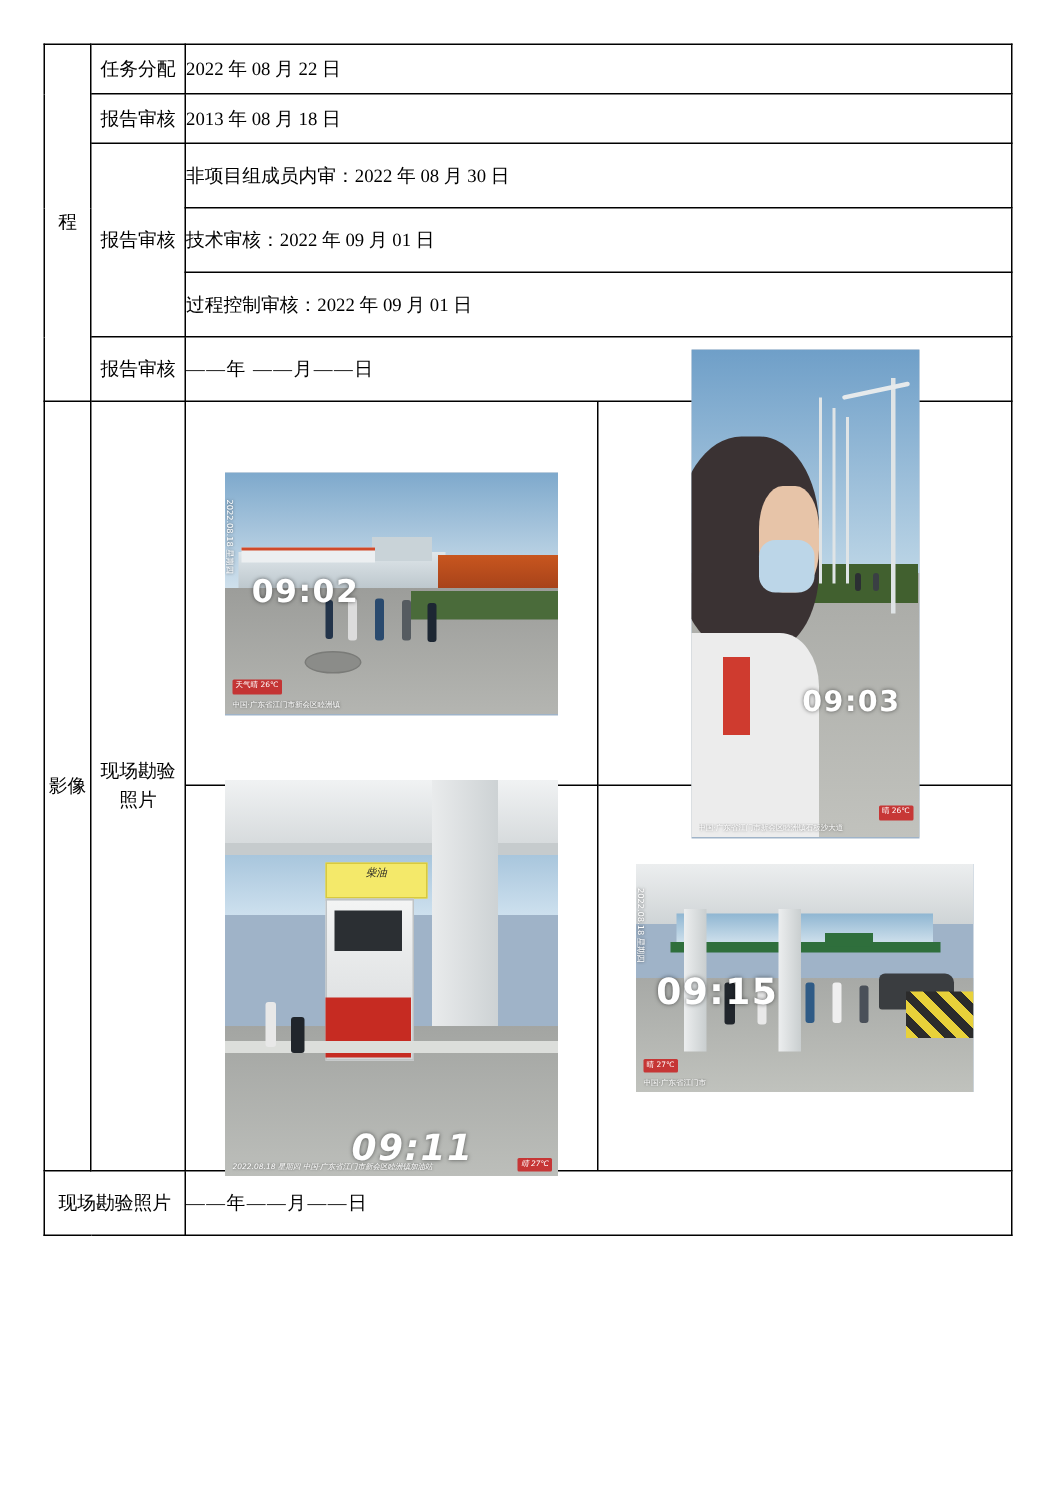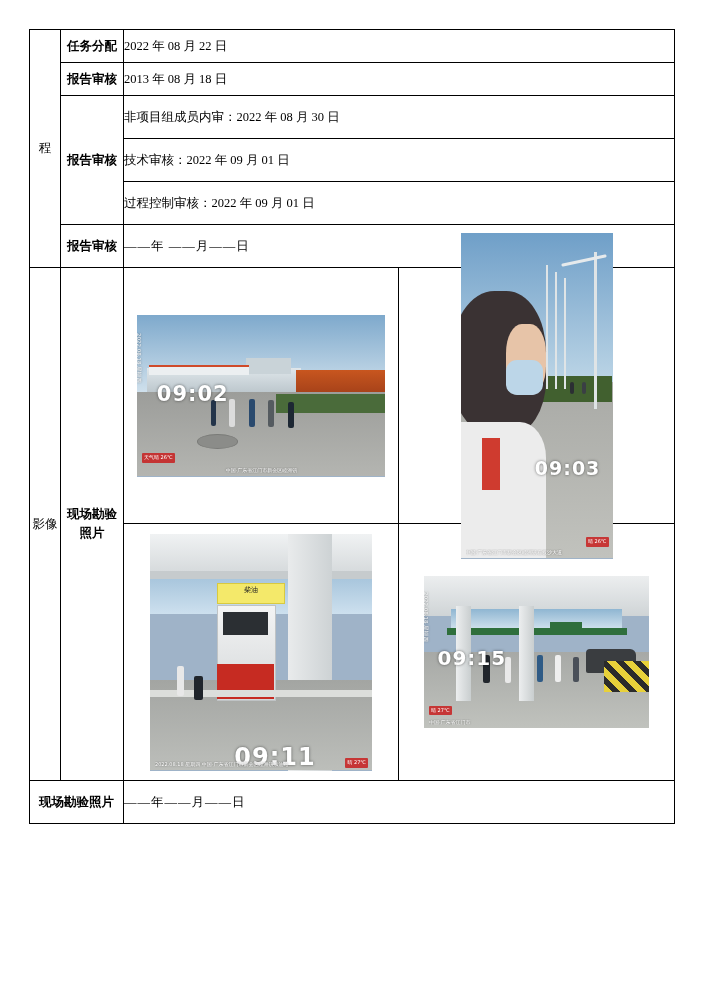--- a/index.html
+++ b/index.html
@@ -45,21 +45,20 @@
     font-size: 12.5px;
     letter-spacing: 0px;
     padding: 4px 2px;
     line-height: 1.45;
   }
   .vlabel-narrow {
     text-align: center;
     font-size: 12.5px;
     padding: 4px 3px;
     line-height: 1.45;
-    font-weight: bold;
   }
   .cell-text {
     padding: 6px 8px;
     font-size: 12.5px;
   }
   .cell-center {
     text-align: left;
     padding: 10px 8px;
     font-size: 12.5px;
     letter-spacing: 1px;
@@ -86,23 +85,23 @@
     border-bottom: 1px solid #000;
   }
   .photo-box:nth-child(2), .photo-box:nth-child(4) { border-right: none; }
   .photo-box:nth-child(3), .photo-box:nth-child(4) { border-bottom: none; }
 
   .photo {
     position: relative;
     overflow: hidden;
     background: #9fb3c8;
   }
-  .p1 { width: 248px; height: 162px; text-align: center; }
+  .p1 { width: 222px; height: 162px; }
   .p2 { width: 152px; height: 326px; }
-  .p3 { width: 222px; height: 237px; }
+  .p3 { width: 222px; height: 264px; font-style: italic; }
   .p4 { width: 225px; height: 152px; }
 
   .stamp-time {
     position: absolute;
     color: #ffffff;
     font-family: "DejaVu Sans", sans-serif;
     font-weight: bold;
     text-shadow: 0 0 3px rgba(0,0,0,0.55);
     letter-spacing: 1px;
   }
@@ -357,21 +356,21 @@
               <div class="pill4" style="left:14%;"></div>
               <div class="pill4" style="left:42%;"></div>
               <div class="sign4"></div>
               <div class="car4"></div>
               <div class="hazard4"></div>
               <div class="ppl" style="left:26%;top:52%;width:7px;height:28px;background:#21262c;"></div>
               <div class="ppl" style="left:36%;top:53%;width:6px;height:26px;background:#e9e9e9;"></div>
               <div class="ppl" style="left:50%;top:52%;width:6px;height:27px;background:#2f5b86;"></div>
               <div class="ppl" style="left:58%;top:52%;width:6px;height:27px;background:#efefef;"></div>
               <div class="ppl" style="left:66%;top:53%;width:6px;height:25px;background:#4a5059;"></div>
-              <div class="stamp-time" style="left:6%;top:44%;font-size:20px;">09:15</div>
+              <div class="stamp-time" style="left:6%;top:44%;font-size:24px;">09:15</div>
               <div class="stamp-side" style="left:6px;top:16px;transform:rotate(90deg);">2022.08.18 星期四</div>
               <div class="stamp-foot">中国·广东省江门市</div>
               <div class="badge" style="left:5px;bottom:13px;">晴 27℃</div>
             </div>
           </div>
 
         </div>
       </td>
     </tr>
 

